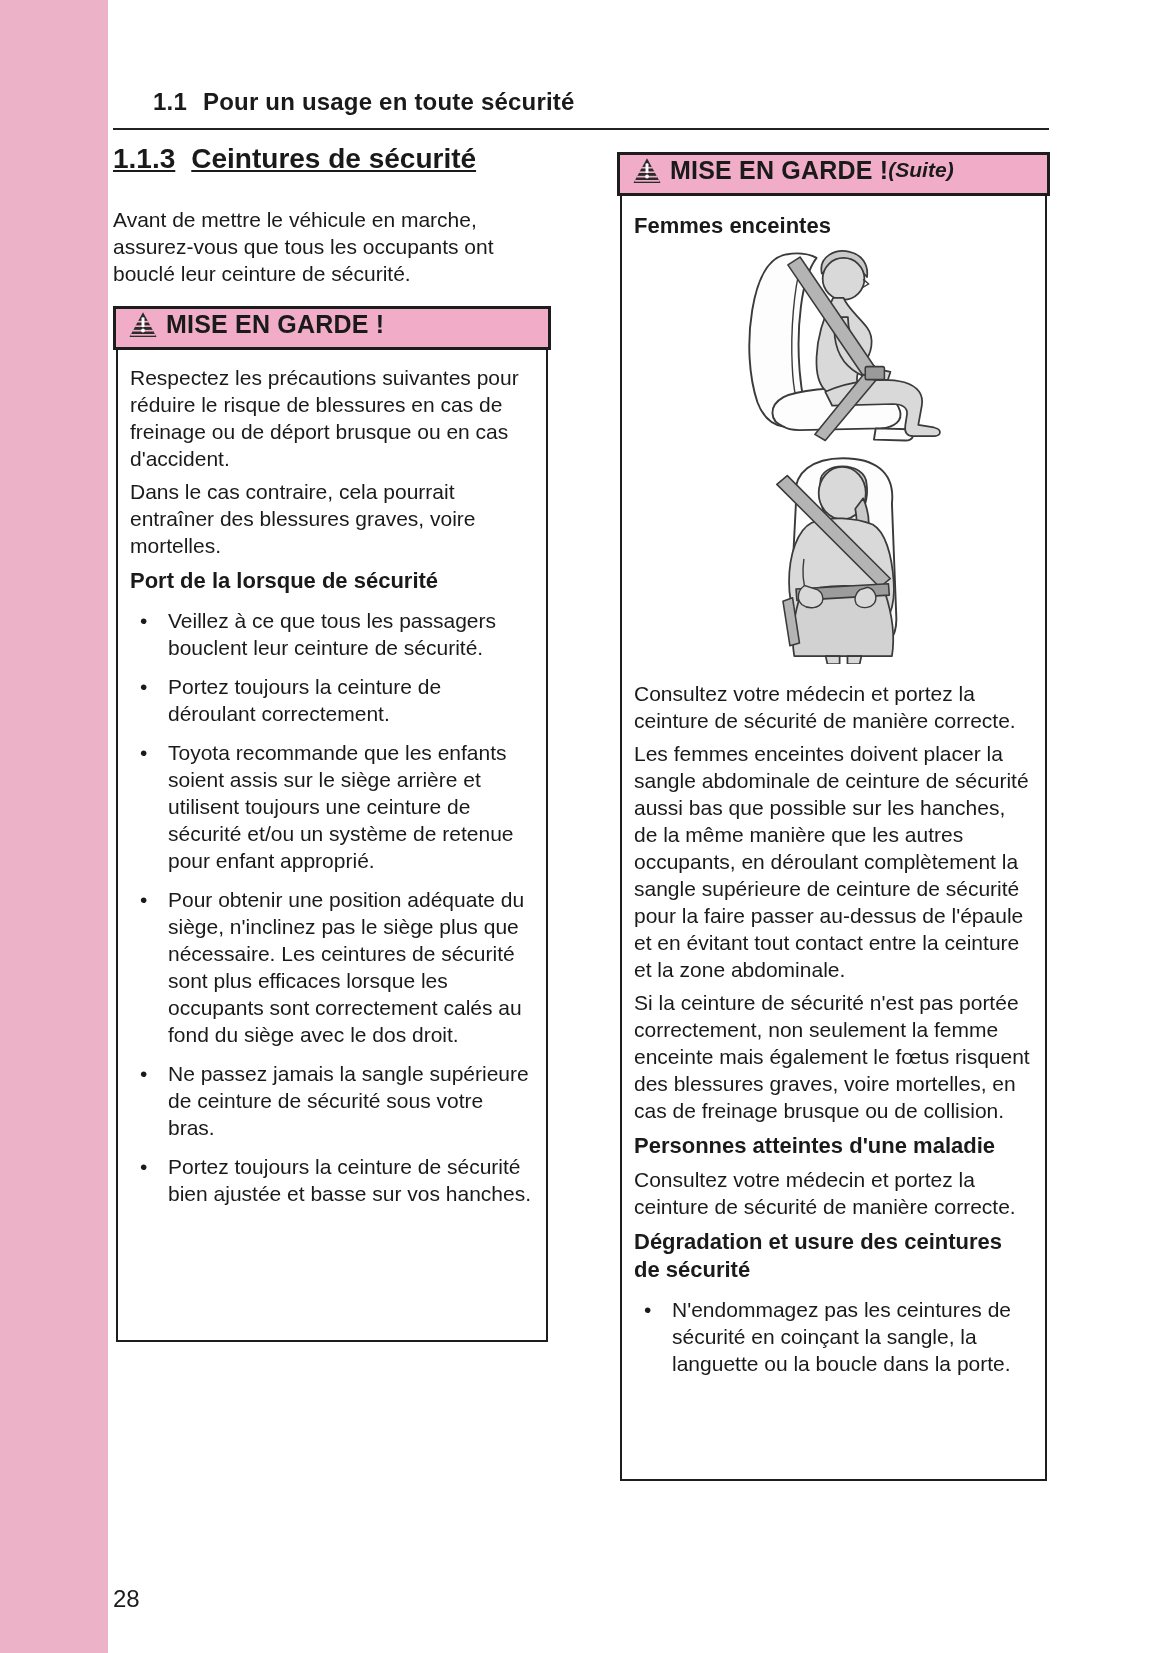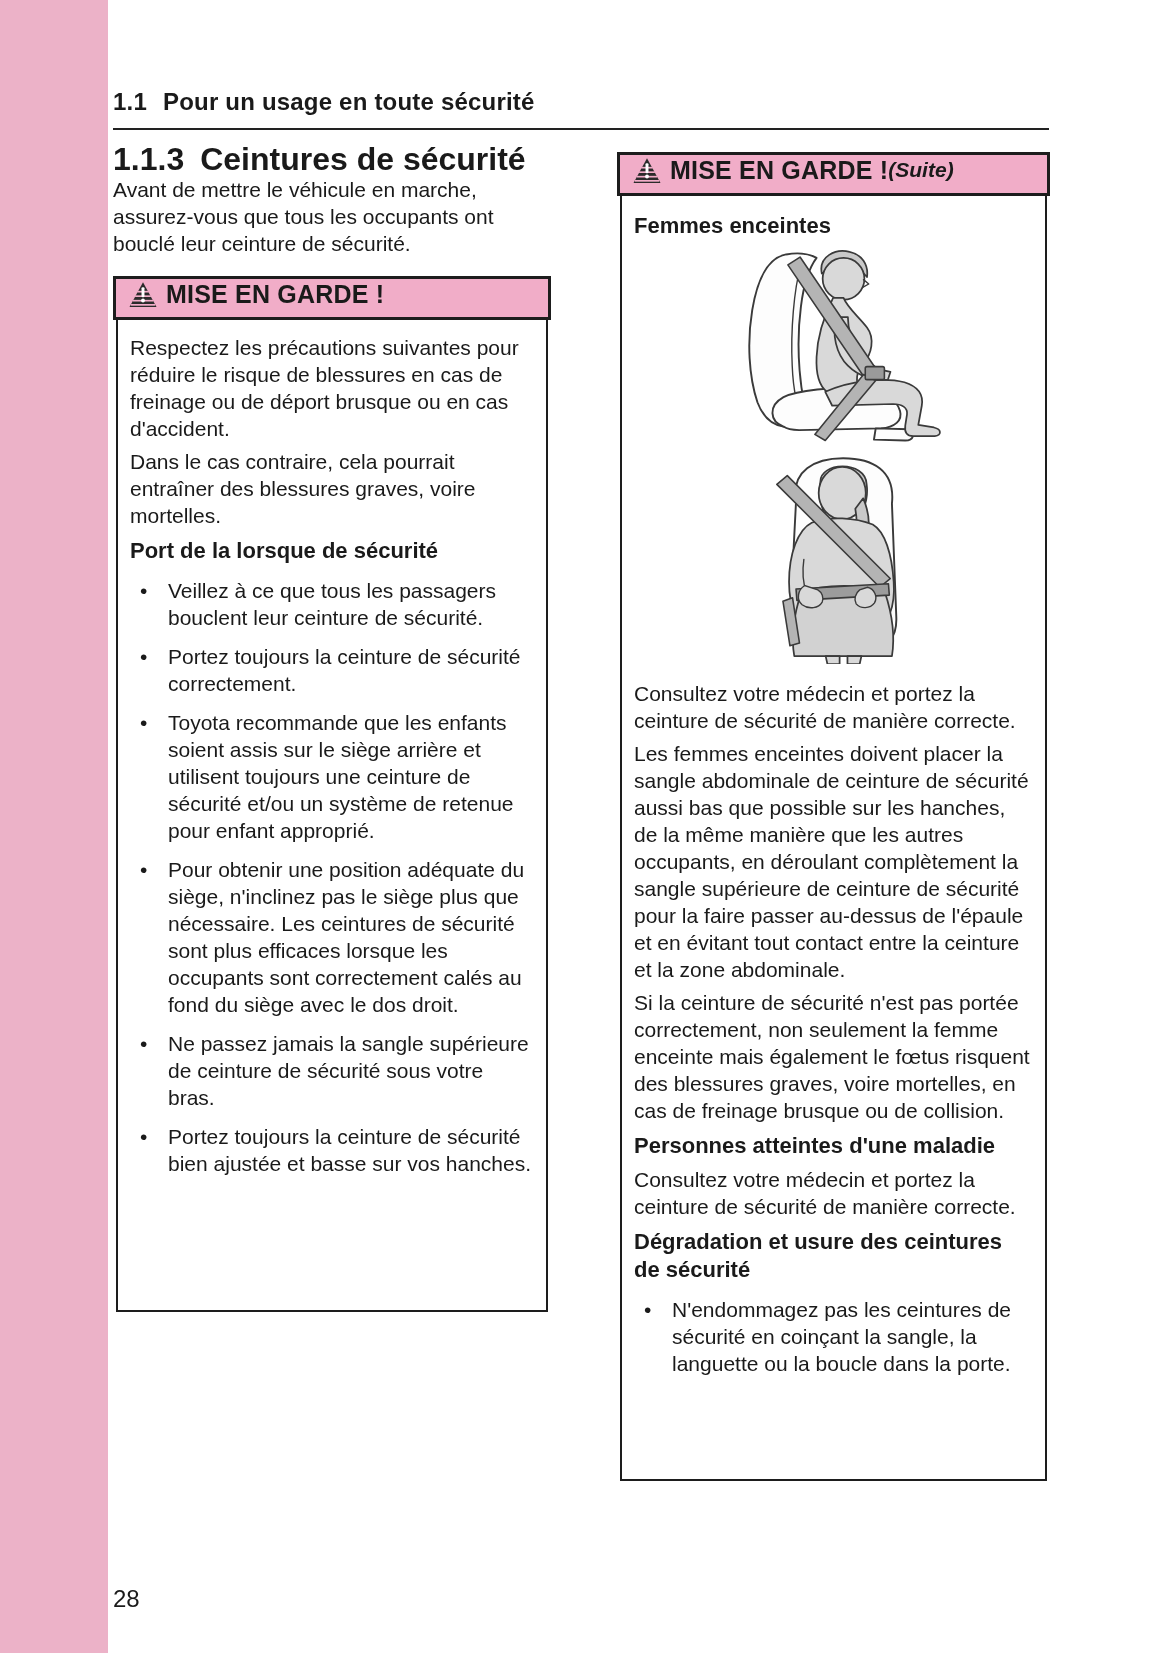--- a/index.html
+++ b/index.html
@@ -18,30 +18,30 @@
     overflow:hidden;
   }
   .sidebar{
     position:absolute;left:0;top:0;width:108px;height:1653px;
     background:var(--sidebar-pink);
   }
   .breadcrumb{
     position:absolute;left:113px;top:88px;
     font-size:24px;font-weight:bold;letter-spacing:.2px;
   }
-  .breadcrumb .num{margin-right:16px;}
+  .breadcrumb .num{margin-right:16px;margin-left:40px;}
   .header-rule{
     position:absolute;left:113px;top:128px;width:936px;height:2px;
     background:#222;
   }
   .left-col{position:absolute;left:113px;top:142px;width:438px;}
   .right-col{position:absolute;left:617px;top:152px;width:433px;}
-  .section-title{font-size:32px;font-weight:bold;line-height:34px;}
+  .section-title{font-size:28px;font-weight:bold;line-height:34px;text-decoration:underline;}
   .section-title .num{margin-right:16px;}
-  .intro{font-size:21px;line-height:27px;margin-top:0;}
+  .intro{font-size:21px;line-height:27px;margin-top:30px;}
   
   .warnbox-header{
     background:var(--warning-pink);
     border:3px solid var(--line);
     height:44px;
     display:flex;align-items:center;
     padding:0 10px 8px 12px;
   }
   .warnbox-title{font-size:25px;font-weight:bold;margin-left:8px;letter-spacing:.2px;}
   .warnbox-suite{font-size:21px;font-weight:bold;font-style:italic;margin-left:0;}
@@ -108,21 +108,21 @@
         </svg>
       </span>
       <span class="warnbox-title">MISE EN GARDE !</span>
     </div>
     <div class="warnbox-body">
       <p class="wb-p">Respectez les précautions suivantes pour réduire le risque de blessures en cas de freinage ou de déport brusque ou en cas d'accident.</p>
       <p class="wb-p">Dans le cas contraire, cela pourrait entraîner des blessures graves, voire mortelles.</p>
       <h2 class="wb-subhead">Port de la lorsque de sécurité</h2>
       <ul class="wb-list">
         <li>Veillez à ce que tous les passagers bouclent leur ceinture de sécurité.</li>
-        <li>Portez toujours la ceinture de sécurité correctement.</li>
+        <li>Portez toujours la ceinture de déroulant correctement.</li>
         <li>Toyota recommande que les enfants soient assis sur le siège arrière et utilisent toujours une ceinture de sécurité et/ou un système de retenue pour enfant approprié.</li>
         <li>Pour obtenir une position adéquate du siège, n'inclinez pas le siège plus que nécessaire. Les ceintures de sécurité sont plus efficaces lorsque les occupants sont correctement calés au fond du siège avec le dos droit.</li>
         <li>Ne passez jamais la sangle supérieure de ceinture de sécurité sous votre bras.</li>
         <li>Portez toujours la ceinture de sécurité bien ajustée et basse sur vos hanches.</li>
       </ul>
     </div>
   </div>
 </div>
 
 <div class="right-col">

